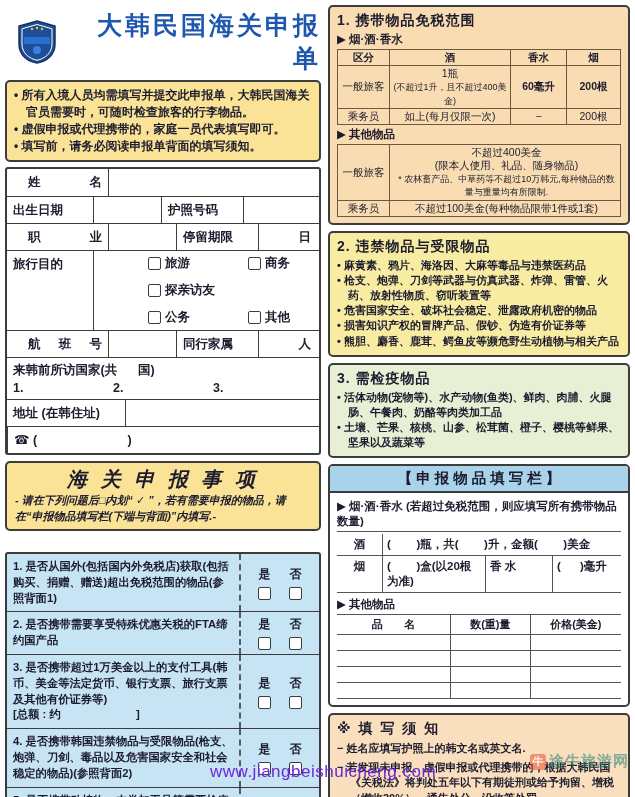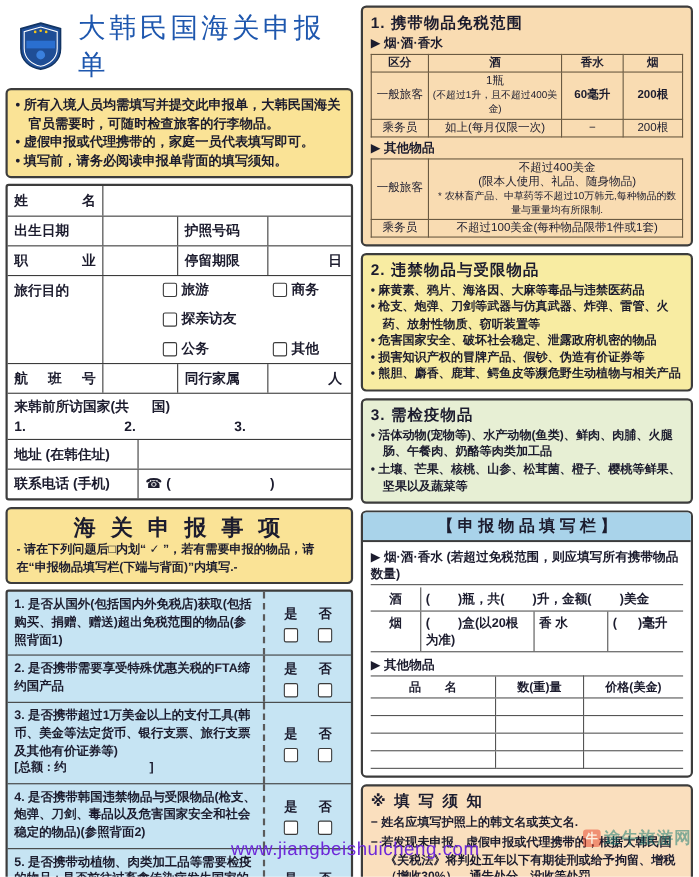--- a/index.html
+++ b/index.html
@@ -11,46 +11,46 @@
   }
   [data-bind] { white-space:pre-wrap; }
   .page { display:flex; gap:7px; padding:5px 4px 0 5px; }
   .col-l { width:316px; flex:none; }
   .col-r { width:302px; flex:none; }
   .box { border:2px solid #3c3c3c; border-radius:5px; }
 
   
   .hdr { display:flex; align-items:center; gap:14px; padding:4px 0 5px 12px; }
   .logo { width:40px; height:44px; flex:none; }
-  .title { font-size:25px; font-weight:normal; color:#1e57ae; letter-spacing:3px; }
+  .title { font-size:25px; font-weight:bold; color:#1e57ae; letter-spacing:3px;text-align:right; }
 
   
   .notice { background:#fae396; padding:5px 7px; margin-bottom:5px; }
   .notice .b { font-size:12px; font-weight:bold; line-height:1.42; padding-left:12px; text-indent:-12px; }
   .notice .b::before { content:"• "; }
 
   
   .ftable { border:2px solid #3c3c3c; border-radius:3px; background:#fff; font-size:12.5px; font-weight:bold; }
   .frow { display:flex; border-top:1.5px solid #3c3c3c; min-height:27px; align-items:stretch; }
   .frow:first-child { border-top:none; }
   .fc { padding:5px 6px 4px; }
   .lab { flex:none; }
   .sep { border-left:1.5px solid #3c3c3c; }
   .fill { flex:1; }
-  .j { text-align:justify; text-align-last:justify; }
+  .j { text-align:justify; text-align-last:justify;margin-left:15px; }
   .unit { align-self:center; padding-right:8px; }
   .opts { display:flex; align-items:center; gap:10px; flex:1; padding:4px 6px; flex-wrap:wrap; }
   .opt { display:flex; align-items:center; gap:4px;margin-left:48px; }
   .cb { width:13px; height:13px; border:1.6px solid #3c3c3c; border-radius:2px; background:#fff; display:inline-block; flex:none; }
   .countries { padding:4px 6px 2px; }
   .cslots { display:flex; padding:0 6px 4px; }
   .cslots span { flex:1; }
 
   
-  .cdh { background:#fae396; margin:6px 0 5px; padding:3px 8px 5px; }
+  .cdh { background:#fae396; margin:6px 0 21px; padding:3px 8px 5px;font-style:italic; }
   .cdh .t { text-align:center; font-size:20px; font-weight:bold; letter-spacing:4px; }
   .cdh .n { font-size:11px; font-weight:bold; line-height:1.4; }
 
   
   .qbox { background:#c6e4f3; border:2px solid #3c3c3c; border-radius:3px; }
   .qrow { display:flex; border-bottom:1.5px solid #3c3c3c; }
   .qrow:last-child { border-bottom:none; }
   .qtext { flex:1; padding:5px 5px 5px 6px; font-size:11.3px; font-weight:bold; line-height:1.4; }
   .qyn { width:80px; flex:none; border-left:2px dashed #5a5a5a; display:flex; align-items:center; justify-content:center; gap:18px; }
   .ync { display:flex; flex-direction:column; align-items:center; gap:4px; font-size:12px; font-weight:bold; }
@@ -180,21 +180,20 @@
           <span data-bind="form.country_slots.0">1.</span>
           <span data-bind="form.country_slots.1">2.</span>
           <span data-bind="form.country_slots.2">3.</span>
         </div>
       </div>
       <div class="frow">
         <div class="fc lab" style="width:118px" data-bind="form.address_label">地址 (在韩住址)</div>
         <div class="fc fill sep"></div>
       </div>
       <div class="frow">
-        <div class="fc lab" style="width:118px" data-bind="form.phone_label">联系电话 (手机)</div>
         <div class="fc fill sep"><span data-bind="form.phone_icon">☎</span>  <span data-bind="form.phone_value">(                          )</span></div>
       </div>
     </div>
 
     <div class="cdh box">
       <div class="t" data-bind="customs.title">海 关 申 报 事 项</div>
       <div class="n" data-bind="customs.note">- 请在下列问题后□内划“ ✓ ”，若有需要申报的物品，请在“申报物品填写栏(下端与背面)”内填写.-</div>
     </div>
 
     <div class="qbox">

